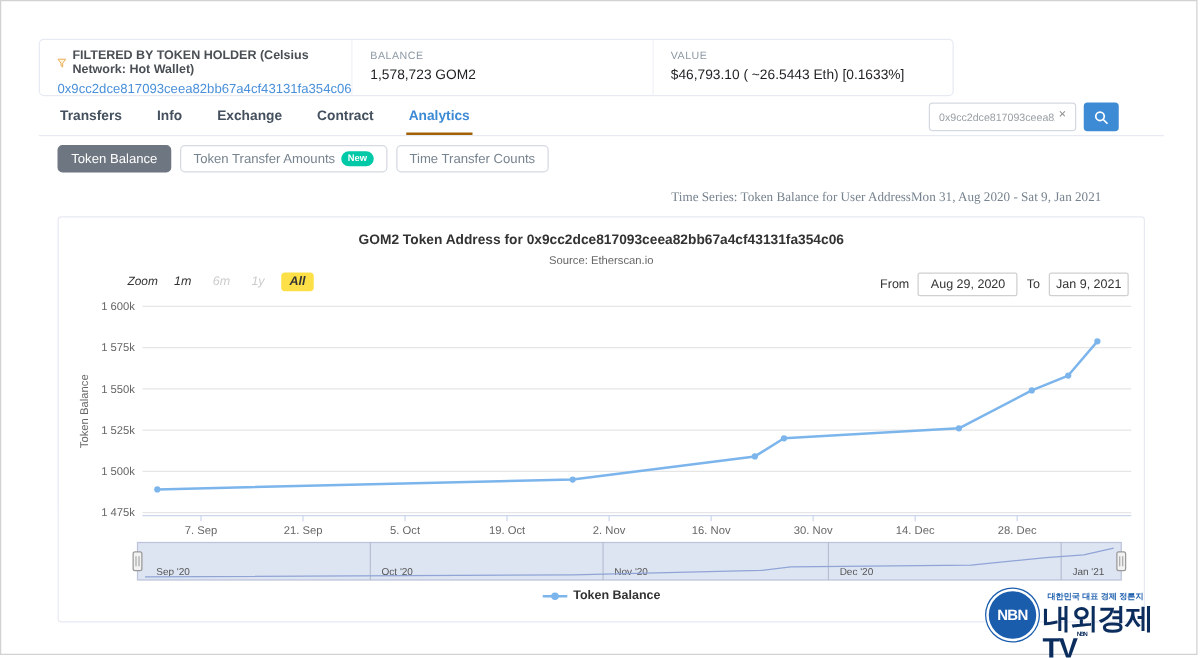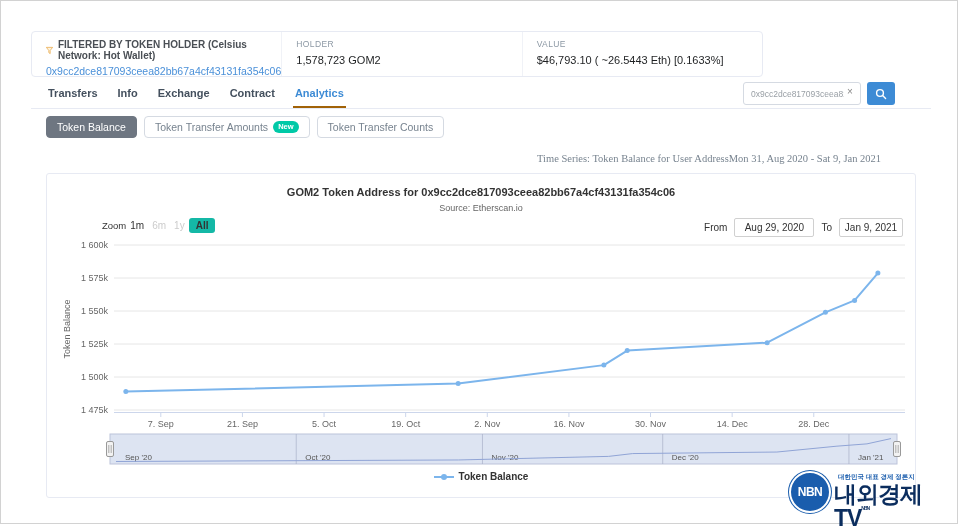--- a/index.html
+++ b/index.html
@@ -11,21 +11,21 @@
   .summary .cell { width:300px; padding:7px 0 0 14px; }
   .summary .cell + .cell { border-left:1px solid #f0f2f7; }
   .filter-label { font-size:10px; font-weight:bold; color:#4a4f55; display:flex; align-items:center; gap:5px; }
   .filter-icon { width:9px; height:9px; display:inline-block; }
   .addr-link { font-size:10.5px; color:#4a90d9; margin-top:4px; display:inline-block; text-decoration:none; }
   .kv-label { font-size:8.5px; color:#8c98a4; letter-spacing:.4px; }
   .kv-value { font-size:11px; color:#1e2022; margin-top:5px; }
 
   
   .tabs-row { position:absolute; left:30px; top:84px; width:900px; height:24px; border-bottom:1px solid #e7eaf3; }
-  .tabs { display:flex; gap:16px; margin-left:15px; }
+  .tabs { display:flex; gap:24px; margin-left:15px; }
   .tab { font-size:11px; font-weight:bold; color:#44505e; padding:2px 2px 7px; cursor:pointer; }
   .tab.active { color:#3d8bd5; border-bottom:2px solid #a16207; }
 
   
   .search-wrap { position:absolute; left:742px; top:81px; display:flex; align-items:center; }
   .search-input { width:118px; height:23px; border:1px solid #d5dae2; border-radius:3px; font-size:8.5px; color:#9aa0a6; padding:0 16px 0 7px; font-family:inherit; }
   .search-clear { position:absolute; left:104px; top:5px; font-size:10px; color:#888; cursor:pointer; line-height:1; }
   .search-btn { width:28px; height:23px; margin-left:6px; background:#3d8bd5; border:none; border-radius:3px; cursor:pointer; display:flex; align-items:center; justify-content:center; }
 
   
@@ -35,25 +35,25 @@
   .badge-new { background:#00c9a7; color:#fff; font-size:7.5px; font-weight:bold; border-radius:7px; padding:2px 5px; line-height:1; }
 
   
   .series-header { position:absolute; left:45px; top:152px; width:835px; display:flex; justify-content:flex-end; font-size:10.5px; color:#77838f;font-family:Liberation Serif, serif; }
 
   
   .chart-card { position:absolute; left:45px; top:172px; width:870px; height:325px; border:1px solid #e7eaf3; border-radius:3px; background:#fff; }
   .chart-title { position:absolute; top:12px; left:0; width:100%; text-align:center; font-size:11px; color:#333; font-weight:bold; }
   .chart-subtitle { position:absolute; top:29px; left:0; width:100%; text-align:center; font-size:9px; color:#666; }
 
-  .zoom-controls { position:absolute; left:55px; top:44px; display:flex; align-items:center; font-size:10px; }
+  .zoom-controls { position:absolute; left:55px; top:44px; display:flex; align-items:center; gap:9px; font-size:10px;font-style:italic; }
   .zoom-label { color:#333; font-size:9.5px; }
   .zoom-opt { color:#333; cursor:pointer; padding:2px 4px; border-radius:3px; }
   .zoom-opt.disabled { color:#ccc; cursor:default; }
-  .zoom-opt.selected { background:#14b8a6; font-weight:bold; padding:2px 7px; }
+  .zoom-opt.selected { background:#fde047; font-weight:bold; padding:2px 7px; }
 
   .range-controls { position:absolute; right:12px; top:44px; display:flex; align-items:center; gap:7px; font-size:10px; color:#333; }
   .range-input { height:19px; border:1px solid #d0d0d0; border-radius:2px; font-size:10px; color:#333; text-align:center; font-family:inherit; }
   .range-input.from { width:80px; } .range-input.to { width:64px; }
 
   .chart-svg { position:absolute; left:0; top:0; }
 
   .legend { position:absolute; left:0; top:297px; width:100%; display:flex; justify-content:center; align-items:center; gap:5px; cursor:pointer; }
   .legend-text { font-size:10px; font-weight:bold; color:#333; }
 
@@ -74,21 +74,21 @@
     <div class="cell">
       <div class="filter-label">
         <svg class="filter-icon" viewBox="0 0 10 10">
             <path d="M0.5 0.5 H9.5 L6 5 V9.5 L4 8 V5 Z" fill="#fdf3df" stroke="#e8a33d" stroke-width="1"></path>
           </svg>
         <span>FILTERED BY TOKEN HOLDER (Celsius Network: Hot Wallet)</span>
       </div>
       <a class="addr-link" href="#">0x9cc2dce817093ceea82bb67a4cf43131fa354c06</a>
     </div>
     <div class="cell">
-      <div class="kv-label">HOLDER</div>
+      <div class="kv-label">BALANCE</div>
       <div class="kv-value">1,578,723 GOM2</div>
     </div>
     <div class="cell">
       <div class="kv-label">VALUE</div>
       <div class="kv-value">$46,793.10 ( ~26.5443 Eth) [0.1633%]</div>
     </div>
   </div>
 
   <div class="tabs-row">
     <div class="tabs">
@@ -113,21 +113,21 @@
 
   <div class="pills">
     <div class="pill active">
         <span>Token Balance</span>
       </div>
     <div class="pill">
         <span>Token Transfer Amounts</span>
         <span class="badge-new">New</span>
       </div>
     <div class="pill">
-        <span>Token Transfer Counts</span>
+        <span>Time Transfer Counts</span>
       </div>
   </div>
 
   <div class="series-header">
     <span>Time Series: Token Balance for User Address</span>
     <span>Mon 31, Aug 2020 - Sat 9, Jan 2021</span>
   </div>
 
   <div class="chart-card">
     <div class="chart-title">GOM2 Token Address for 0x9cc2dce817093ceea82bb67a4cf43131fa354c06</div>

